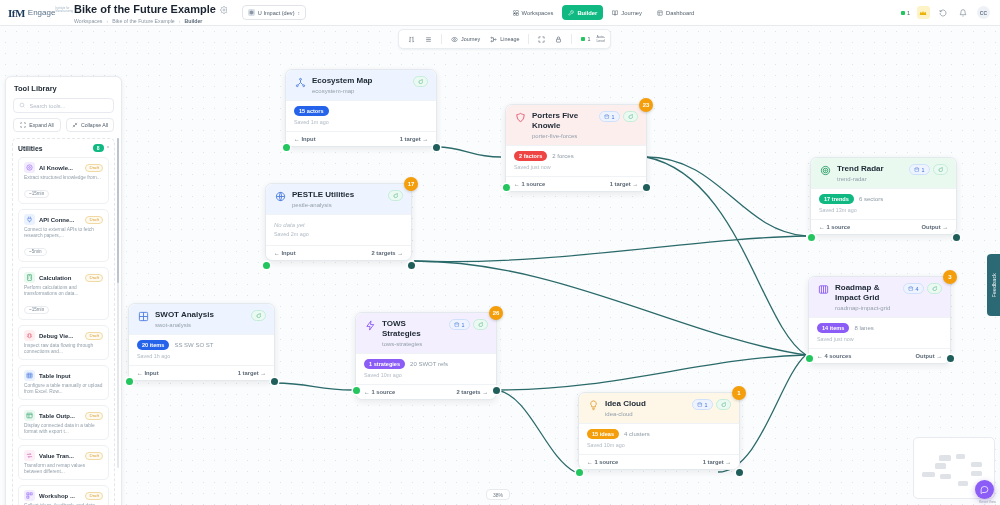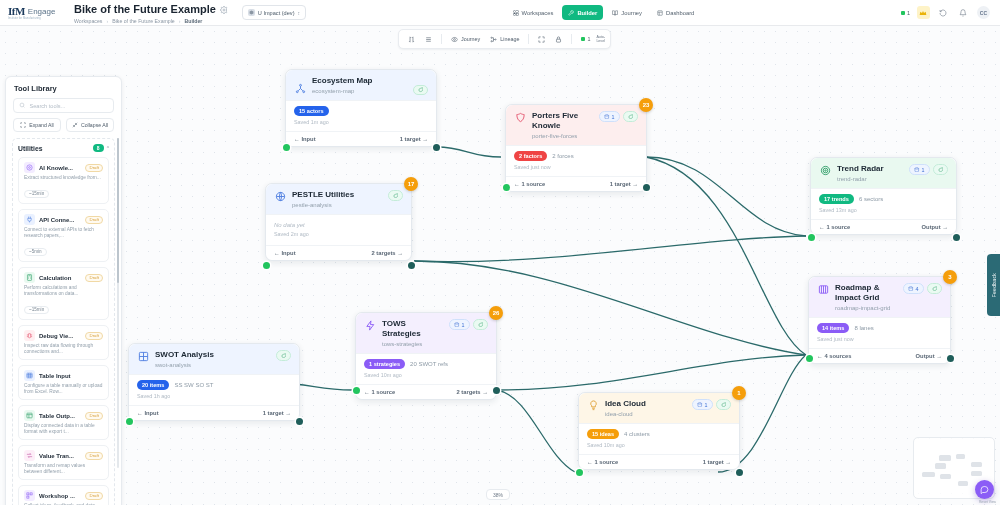--- a/index.html
+++ b/index.html
@@ -17,21 +17,21 @@
     background: #ffffff; border-bottom: 1px solid #e8eaed;
     display: flex; align-items: center; padding: 0 8px;
   }
   .logo-wrap { display: flex; align-items: center; gap: 3px; width: 58px; }
   .logo-mark {
     font-size: 11px; font-weight: 700; color: #1b3a5c; letter-spacing: -0.5px;
     font-family: "Liberation Serif", serif;
   }
   .logo-text { font-size: 8px; color: #5a7288; font-weight: 400; }
   .logo-sub { font-size: 2.6px; color: #9bb0c0; letter-spacing: .1px; line-height: 3px; }
-  .logo-col { display:flex; flex-direction:column; justify-content:center; }
+  .logo-col { display:flex; flex-direction:row; justify-content:center; }
   .logo-row { display:flex; align-items:center; gap:3px;}
 
   .title-block { margin-left: 8px; display: flex; flex-direction: column; justify-content: center; }
   .proj-title-row { display: flex; align-items: center; gap: 4px; }
   .proj-title { font-size: 11px; font-weight: 700; color: #1a2430; line-height: 12px; }
   .gear-sm { width: 8px; height: 8px; color: #9aa6b2; }
   .crumbs { display: flex; align-items: center; gap: 4px; font-size: 5.2px; color: #8b97a4; line-height: 7px; }
   .crumbs .sep { color: #c3cbd3; }
   .crumbs .cur { color: #5d6b79; font-weight: 700; }
 
@@ -473,21 +473,21 @@
           <div class="tc-desc">Collect ideas, feedback, and data from workshop...</div>
         </div>
       </div>
 
     </div>
 
   </div>
 
   <div class="node" style="left:285px; top:43px; width:152px;">
     <div class="node-inner">
-      <div class="node-head" style="background:#eef4ff;align-items:flex-end;">
+      <div class="node-head" style="background:#eef4ff;">
         <span class="nh-ic">
           <svg viewBox="0 0 24 24" fill="none" stroke="#4f7fe0" stroke-width="2">
               <circle cx="12" cy="5" r="2"></circle>
               <circle cx="5" cy="19" r="2"></circle>
               <circle cx="19" cy="19" r="2"></circle>
               <path d="M12 7v5M7 17l5-5 5 5"></path>
             </svg>
         </span>
         <span class="nh-text">
           <div class="nh-title">Ecosystem Map</div>
@@ -589,21 +589,21 @@
       </div>
       <div class="node-foot">
         <span>← Input</span>
         <span>2 targets →</span>
       </div>
     </div>
     <span class="port in" style="left:-3.5px; top:78px;"></span>
     <span class="port out" style="right:-3.5px; top:78px;"></span>
   </div>
 
-  <div class="node" style="left:128px; top:277px; width:172px;margin-top:40px;">
+  <div class="node" style="left:128px; top:277px; width:147px;">
     <div class="node-inner">
       <div class="node-head" style="background:#eef4ff;">
         <span class="nh-ic">
           <svg viewBox="0 0 24 24" fill="none" stroke="#4f7fe0" stroke-width="2">
               <rect x="3" y="3" width="18" height="18" rx="2"></rect>
               <path d="M12 3v18M3 12h18"></path>
             </svg>
         </span>
         <span class="nh-text">
           <div class="nh-title">SWOT Analysis</div>

